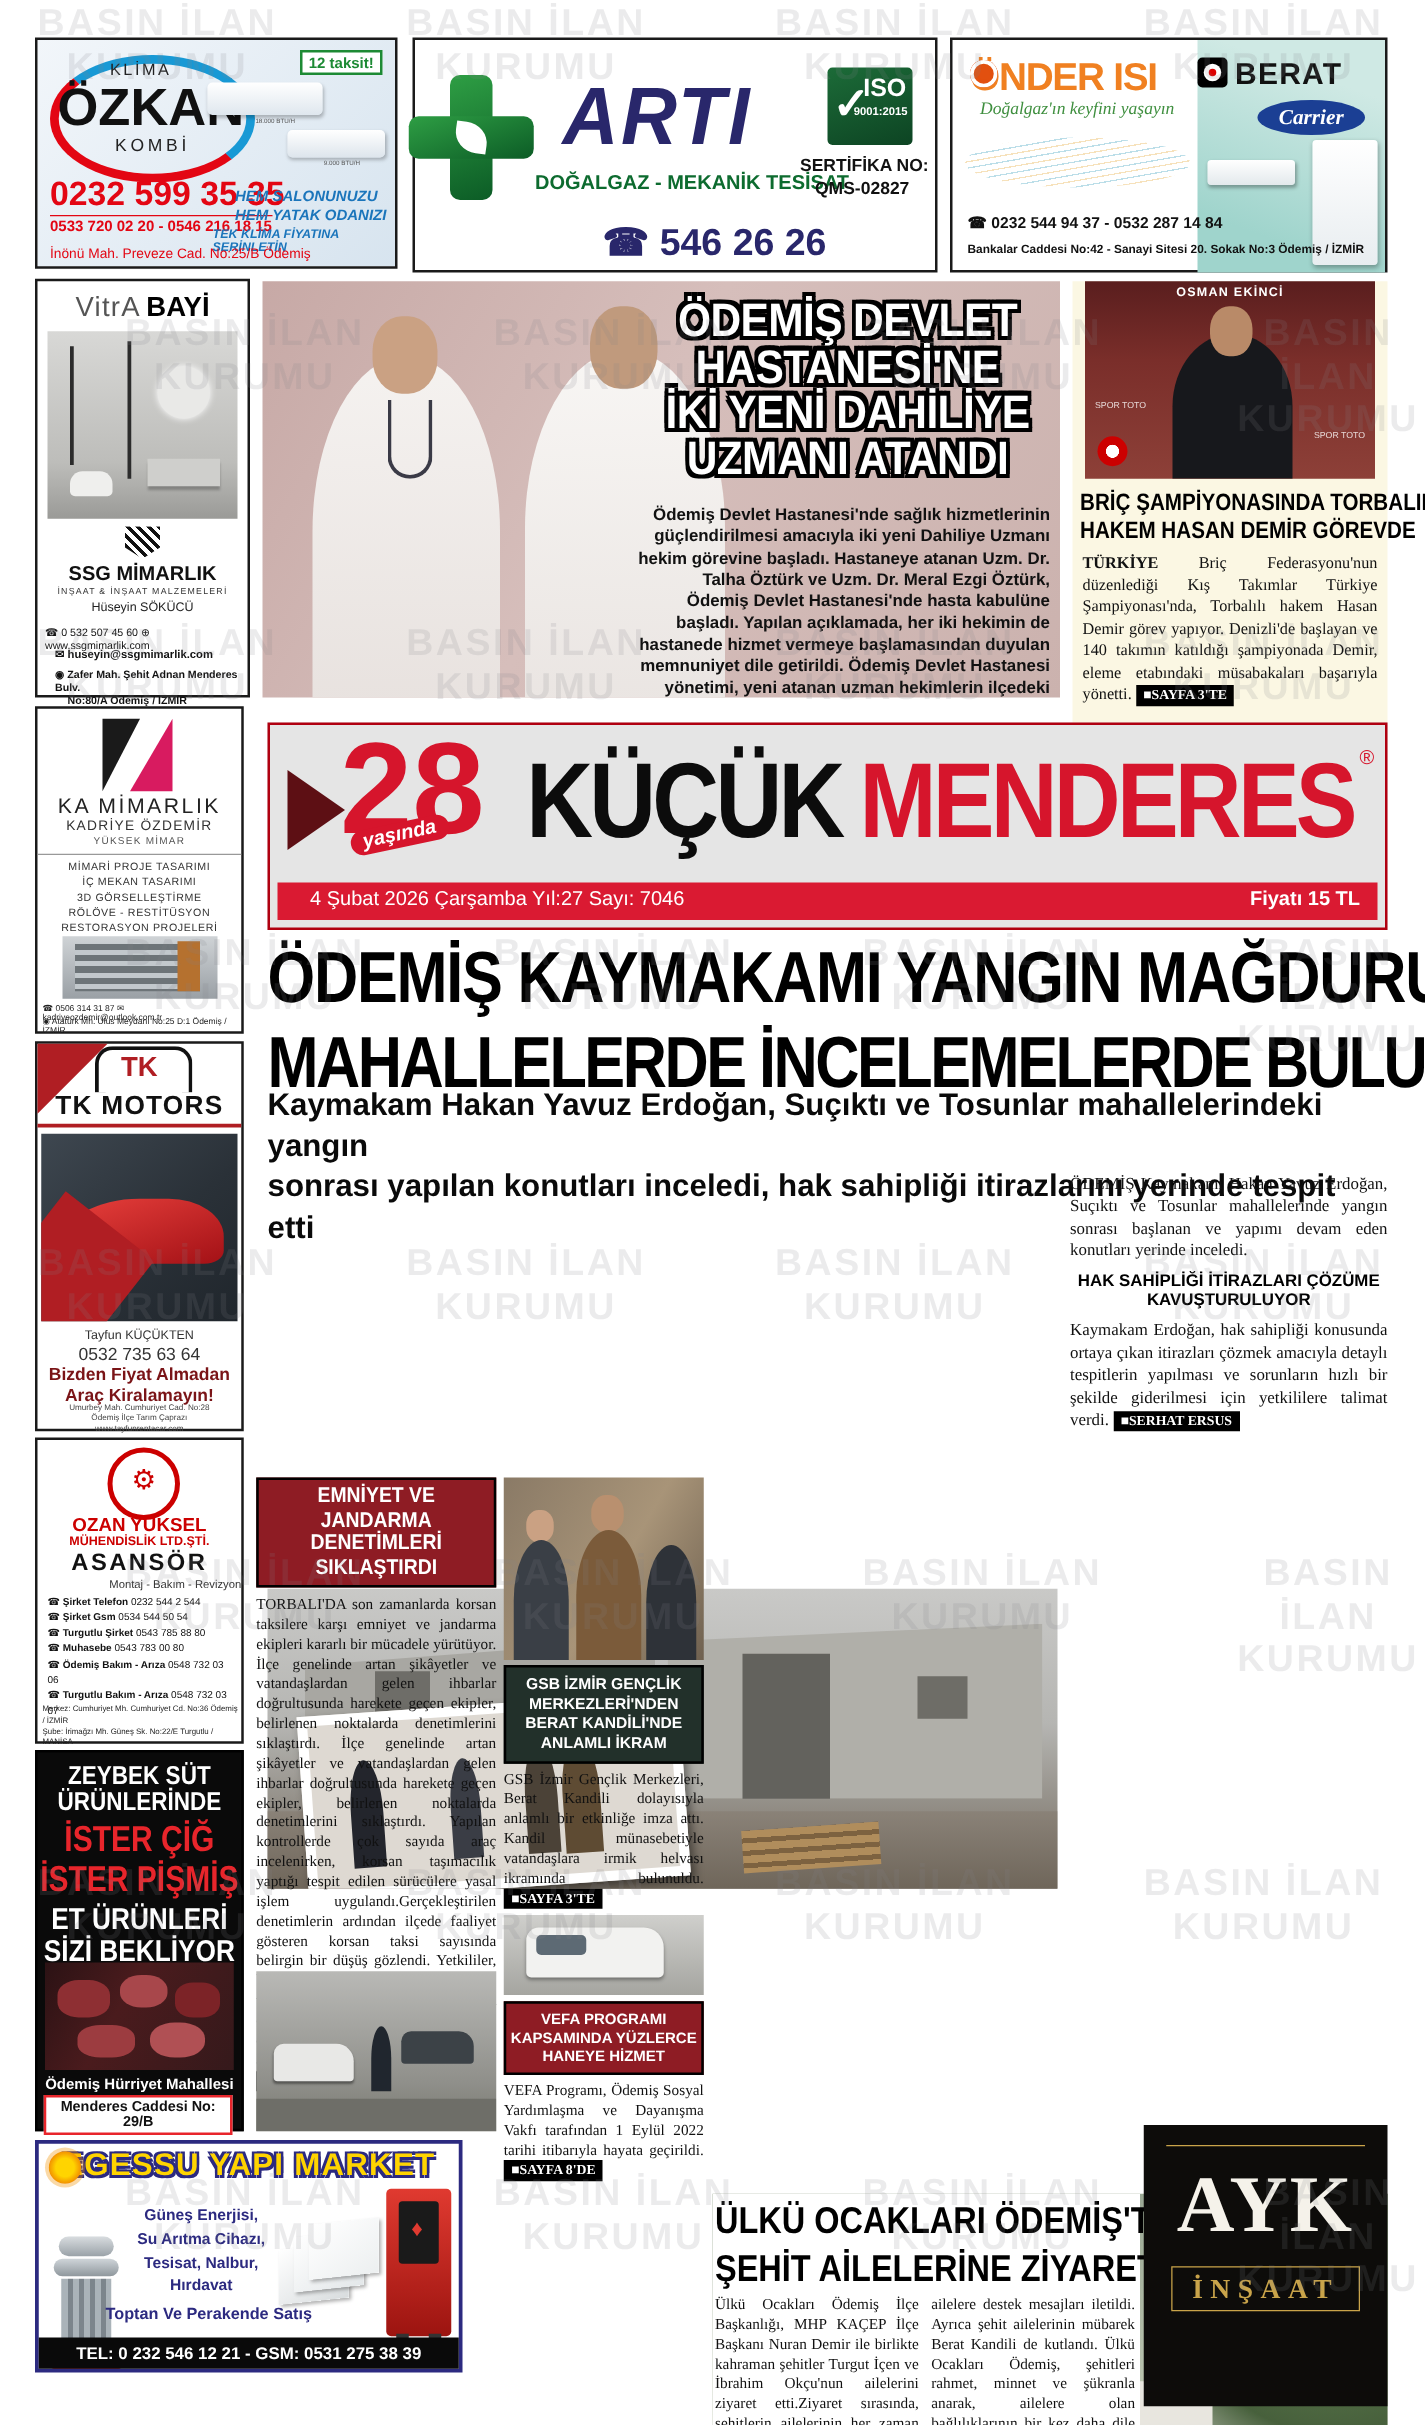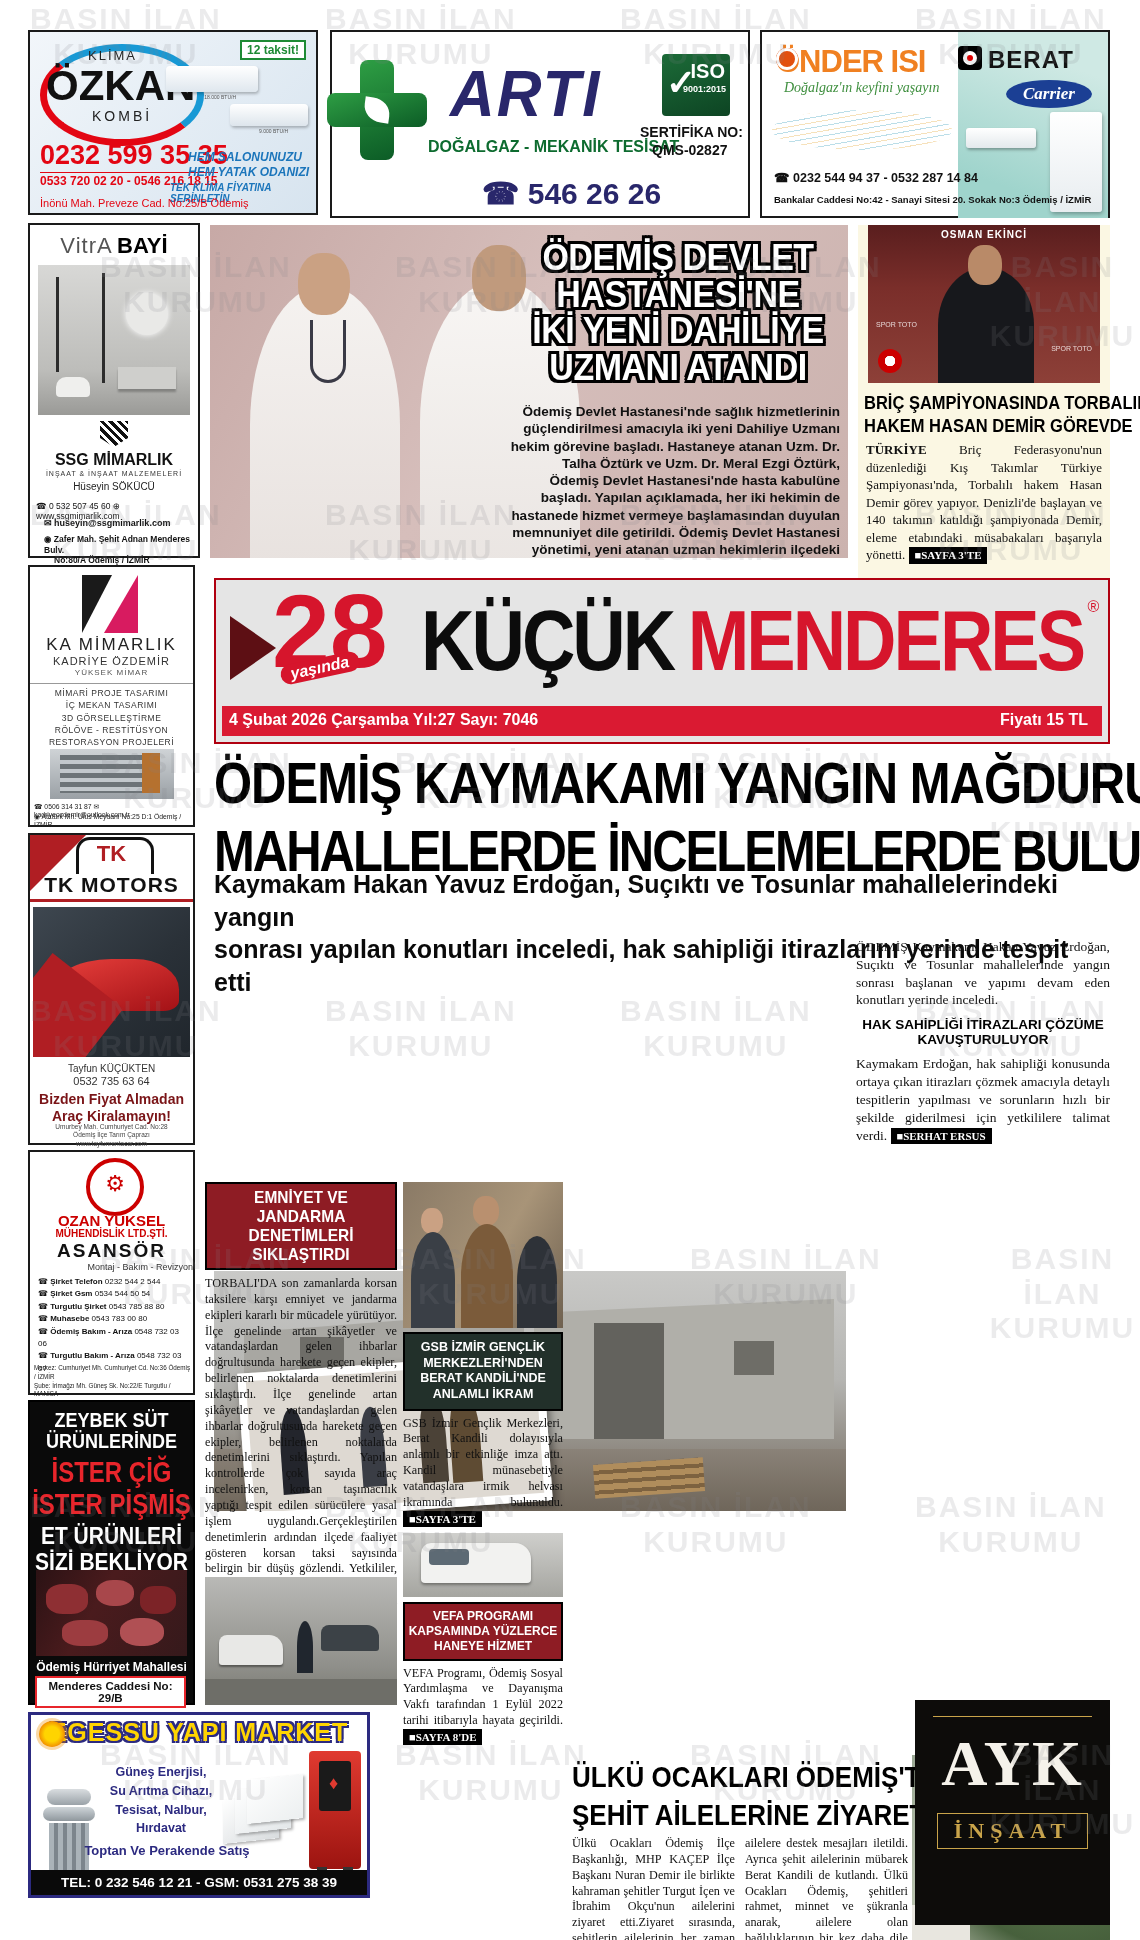--- a/index.html
+++ b/index.html
@@ -155,21 +155,21 @@
       <span style="position:absolute;left:0;top:30px;width:0;height:0;border-top:32px solid transparent;border-bottom:32px solid transparent;border-left:46px solid #5d0f14;"></span>
       <span style="position:absolute;left:42px;top:-14px;font-size:104px;font-weight:900;color:#d6152c;">28</span>
       <span style="position:absolute;left:50px;top:72px;background:#d6152c;color:#fff;font-style:italic;font-size:16px;font-weight:bold;padding:1px 10px;border-radius:10px;transform:rotate(-12deg);">yaşında</span>
     </div>
     <div class="abs" style="left:205px;top:18px;white-space:nowrap;">
       <span style="font-size:74px;font-weight:900;color:#0c0c0c;letter-spacing:-3px;transform:scaleY(1.15);display:inline-block;">KÜÇÜK</span>
       <span style="font-size:74px;font-weight:900;color:#d6152c;letter-spacing:-3px;transform:scaleY(1.15);display:inline-block;margin-left:10px;">MENDERES</span>
       <span style="font-size:16px;color:#d6152c;vertical-align:top;">®</span>
     </div>
     <div class="abs" style="left:6px;right:6px;bottom:6px;height:30px;background:#da1a32;color:#fff;">
-      <span style="position:absolute;left:7px;top:5px;font-size:16px;font-weight:bold;">4 Şubat 2026 Çarşamba Yıl:27 Sayı: 7046</span>
+      <span style="position:absolute;left:26px;top:5px;font-size:16px;font-weight:normal;">4 Şubat 2026 Çarşamba Yıl:27 Sayı: 7046</span>
       <span style="position:absolute;right:14px;top:5px;font-size:16px;font-weight:bold;">Fiyatı 15 TL</span>
     </div>
   </div>
 
   <div class="abs" style="left:214px;top:750px;width:896px;">
     <div style="font-size:49px;font-weight:900;color:#000;letter-spacing:-1px;white-space:nowrap;transform:scaleY(1.18);transform-origin:left top;">ÖDEMİŞ KAYMAKAMI YANGIN MAĞDURU</div>
     <div style="font-size:49px;font-weight:900;color:#000;letter-spacing:-2px;white-space:nowrap;transform:scaleY(1.18);transform-origin:left top;margin-top:12px;">MAHALLELERDE İNCELEMELERDE BULUNDU</div>
   </div>
   <div class="abs" style="left:214px;top:868px;width:896px;">
     <div style="font-size:25px;font-weight:bold;color:#0a0a0a;line-height:1.3;">Kaymakam Hakan Yavuz Erdoğan, Suçıktı ve Tosunlar mahallelerindeki yangın</div>
@@ -233,21 +233,21 @@
     <div class="abs" style="left:0;top:0;width:0;height:0;border-top:56px solid #b01e23;border-right:56px solid transparent;"></div>
     <div class="abs" style="left:0;top:6px;width:163px;text-align:center;font-size:22px;font-weight:900;color:#b01e23;">TK</div>
     <div class="abs" style="left:46px;top:2px;width:72px;height:34px;border:3px solid #111;border-bottom:none;border-radius:14px 14px 0 0;"></div>
     <div class="abs" style="left:0;top:38px;width:163px;text-align:center;font-size:21px;font-weight:900;letter-spacing:1px;color:#111;border-bottom:3px solid #b01e23;padding-bottom:2px;">TK MOTORS</div>
     <div class="abs photo" style="left:3px;top:72px;width:157px;height:150px;background:linear-gradient(140deg,#3e4750 0%,#2a3138 55%,#20262c 100%);">
       <span style="position:absolute;left:16px;top:52px;width:130px;height:52px;background:linear-gradient(160deg,#e8403c,#a31116);border-radius:48% 34% 12% 16%/70% 58% 20% 26%;"></span>
       <span style="position:absolute;left:34px;top:92px;width:26px;height:26px;background:radial-gradient(#c9ced2 25%,#17191c 30%);border-radius:50%;"></span>
       <span style="position:absolute;left:-30px;bottom:-40px;width:90px;height:130px;background:#b01e23;transform:rotate(38deg);"></span>
     </div>
     <div class="abs" style="left:0;top:228px;width:163px;text-align:center;font-size:10px;color:#333;">Tayfun KÜÇÜKTEN</div>
-    <div class="abs" style="left:0;top:240px;width:163px;text-align:center;font-size:11px;color:#333;">0532 735 63 64</div>
+    <div class="abs" style="left:0;top:240px;width:163px;text-align:center;font-size:14px;color:#333;">0532 735 63 64</div>
     <div class="abs" style="left:0;top:256px;width:163px;text-align:center;font-weight:900;font-size:14px;color:#7a1417;line-height:1.2;">
       <div>Bizden Fiyat Almadan</div>
         <div>Araç Kiralamayın!</div>
     </div>
     <div class="abs" style="left:0;top:288px;width:163px;text-align:center;font-size:6.5px;color:#444;line-height:1.3;">
       <div>Umurbey Mah. Cumhuriyet Cad. No:28</div>
       <div>Ödemiş İlçe Tarım Çaprazı</div>
       <div>www.tayfunrentacar.com</div>
     </div>
   </div>

